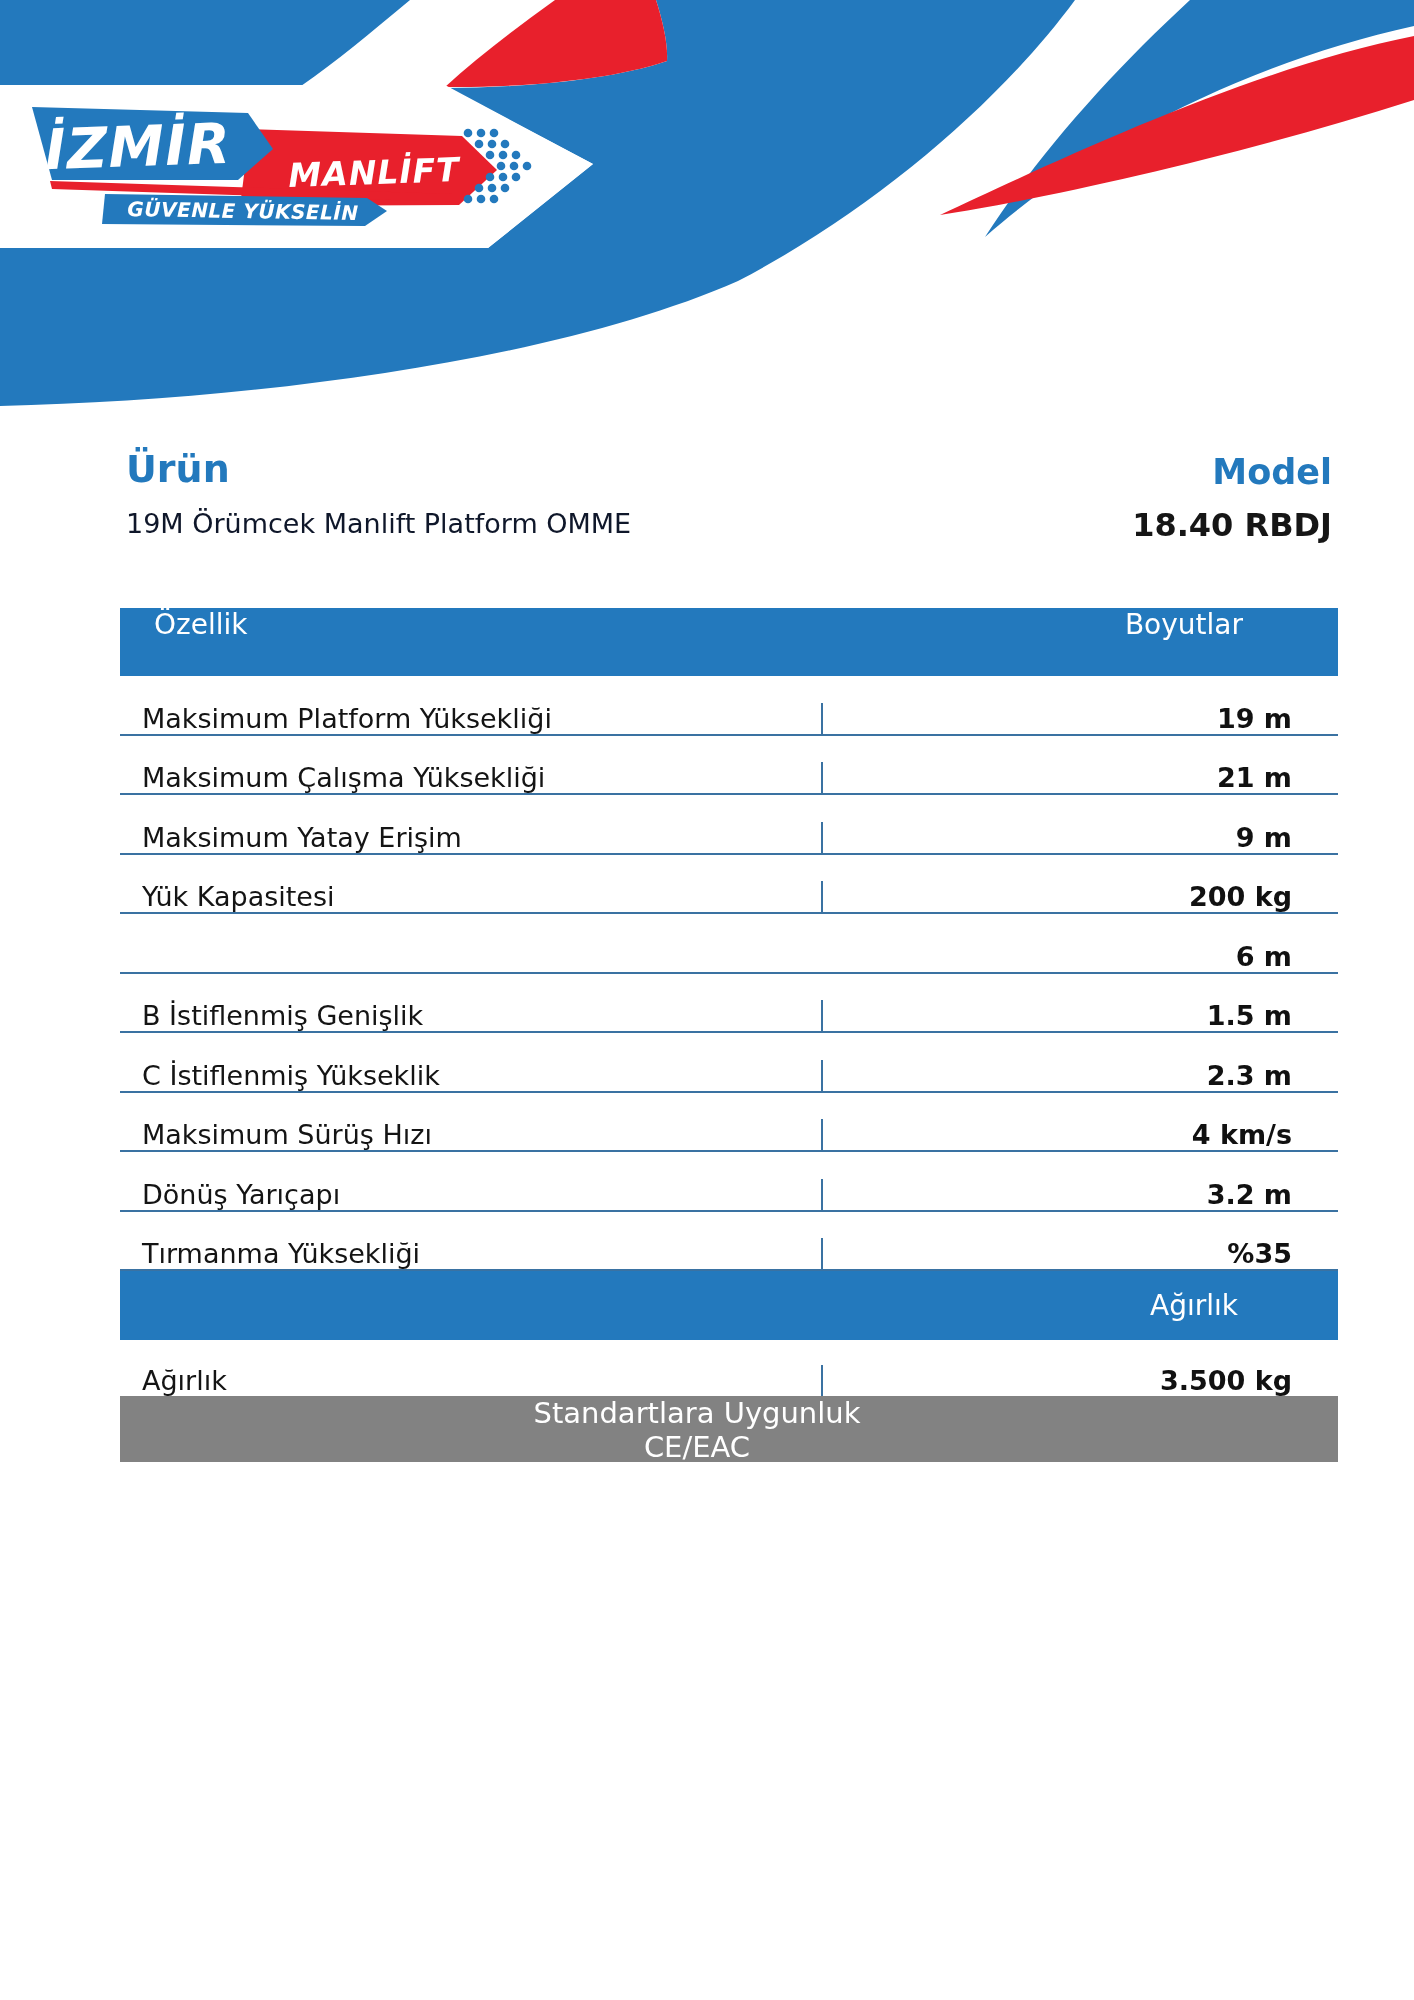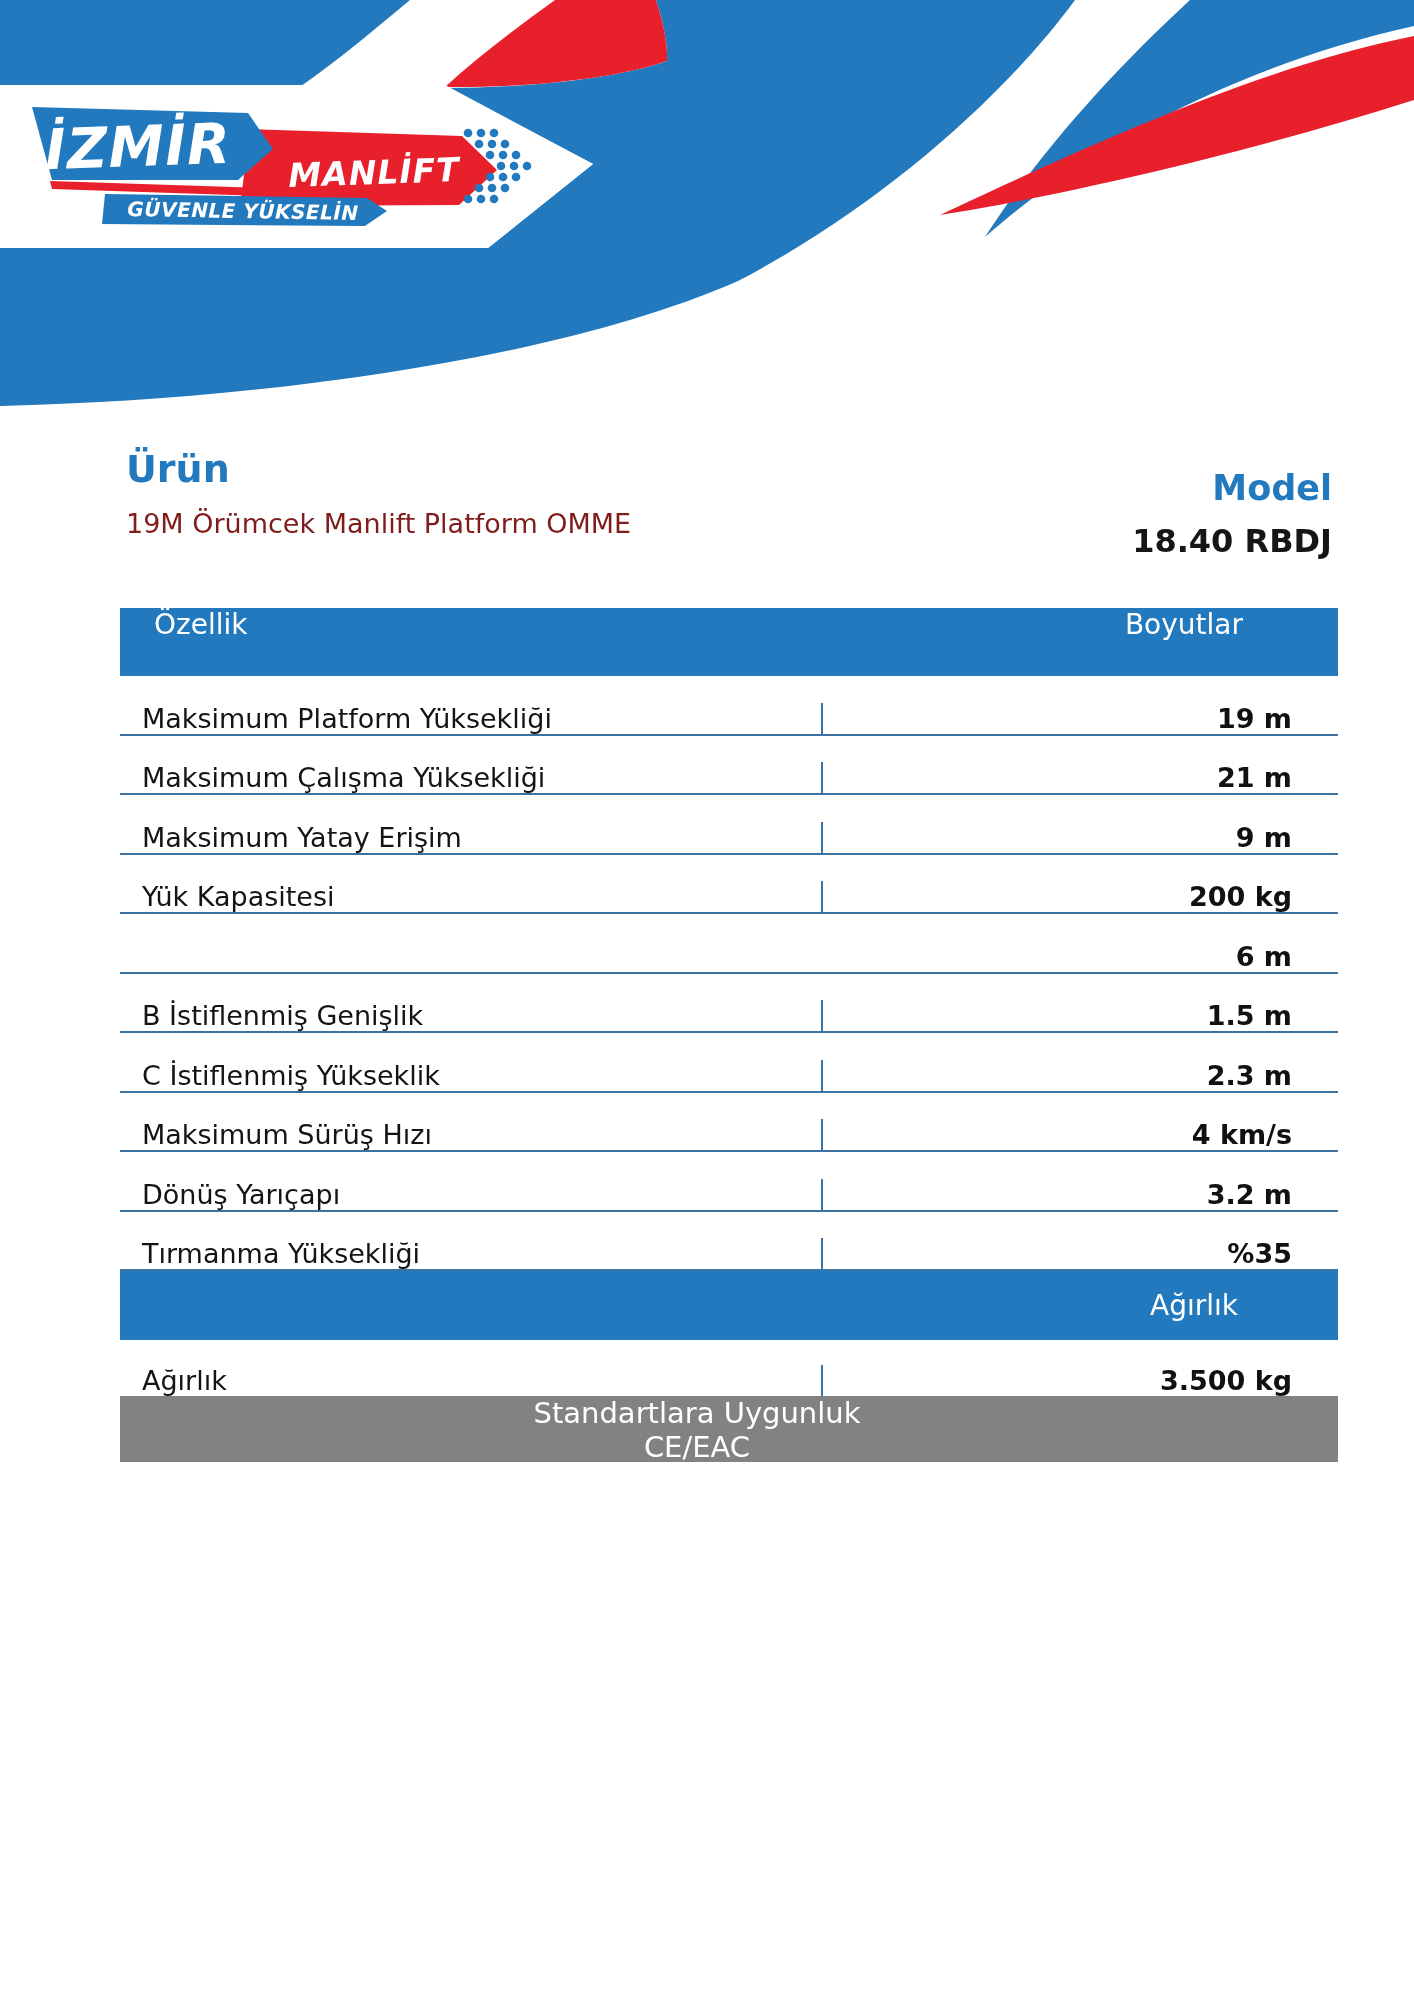--- a/index.html
+++ b/index.html
@@ -5,22 +5,22 @@
   html,body{margin:0;padding:0;}
   #page{
     position:relative;width:1414px;height:2000px;background:#ffffff;overflow:hidden;
     font-family:"DejaVu Sans","Liberation Sans",sans-serif;
   }
   
   #header-svg{position:absolute;top:0;left:0;display:block;}
   
   .product-block{position:absolute;left:126px;top:448px;}
   .product-heading{font-size:38px;font-weight:800;color:#2379bd;line-height:1.15;}
-  .product-name{font-size:27px;font-weight:500;color:#7f1d1d;margin-top:16px;line-height:1.2;}
-  .model-block{position:absolute;right:82px;top:452px;text-align:right;margin-top:16px;}
+  .product-name{font-size:27px;font-weight:500;color:#0f172a;margin-top:16px;line-height:1.2;}
+  .model-block{position:absolute;right:82px;top:452px;text-align:right;}
   .model-heading{font-size:35px;font-weight:800;color:#2379bd;line-height:1.15;}
   .model-value{font-size:32px;font-weight:600;color:#161616;margin-top:14px;line-height:1.2;}
   
   .spec-table{position:absolute;left:120px;top:608px;width:1218px;}
   .thead{
     height:68px;background:#2379bd;color:#ffffff;display:flex;justify-content:space-between;
     padding:0 95px 0 34px;box-sizing:border-box;font-size:28px;font-weight:500;
   }
   .trow{display:flex;height:59.5px;border-bottom:2px solid #3a72a2;box-sizing:border-box;background:#fff;align-items:flex-end;}
   .trow .c1{

